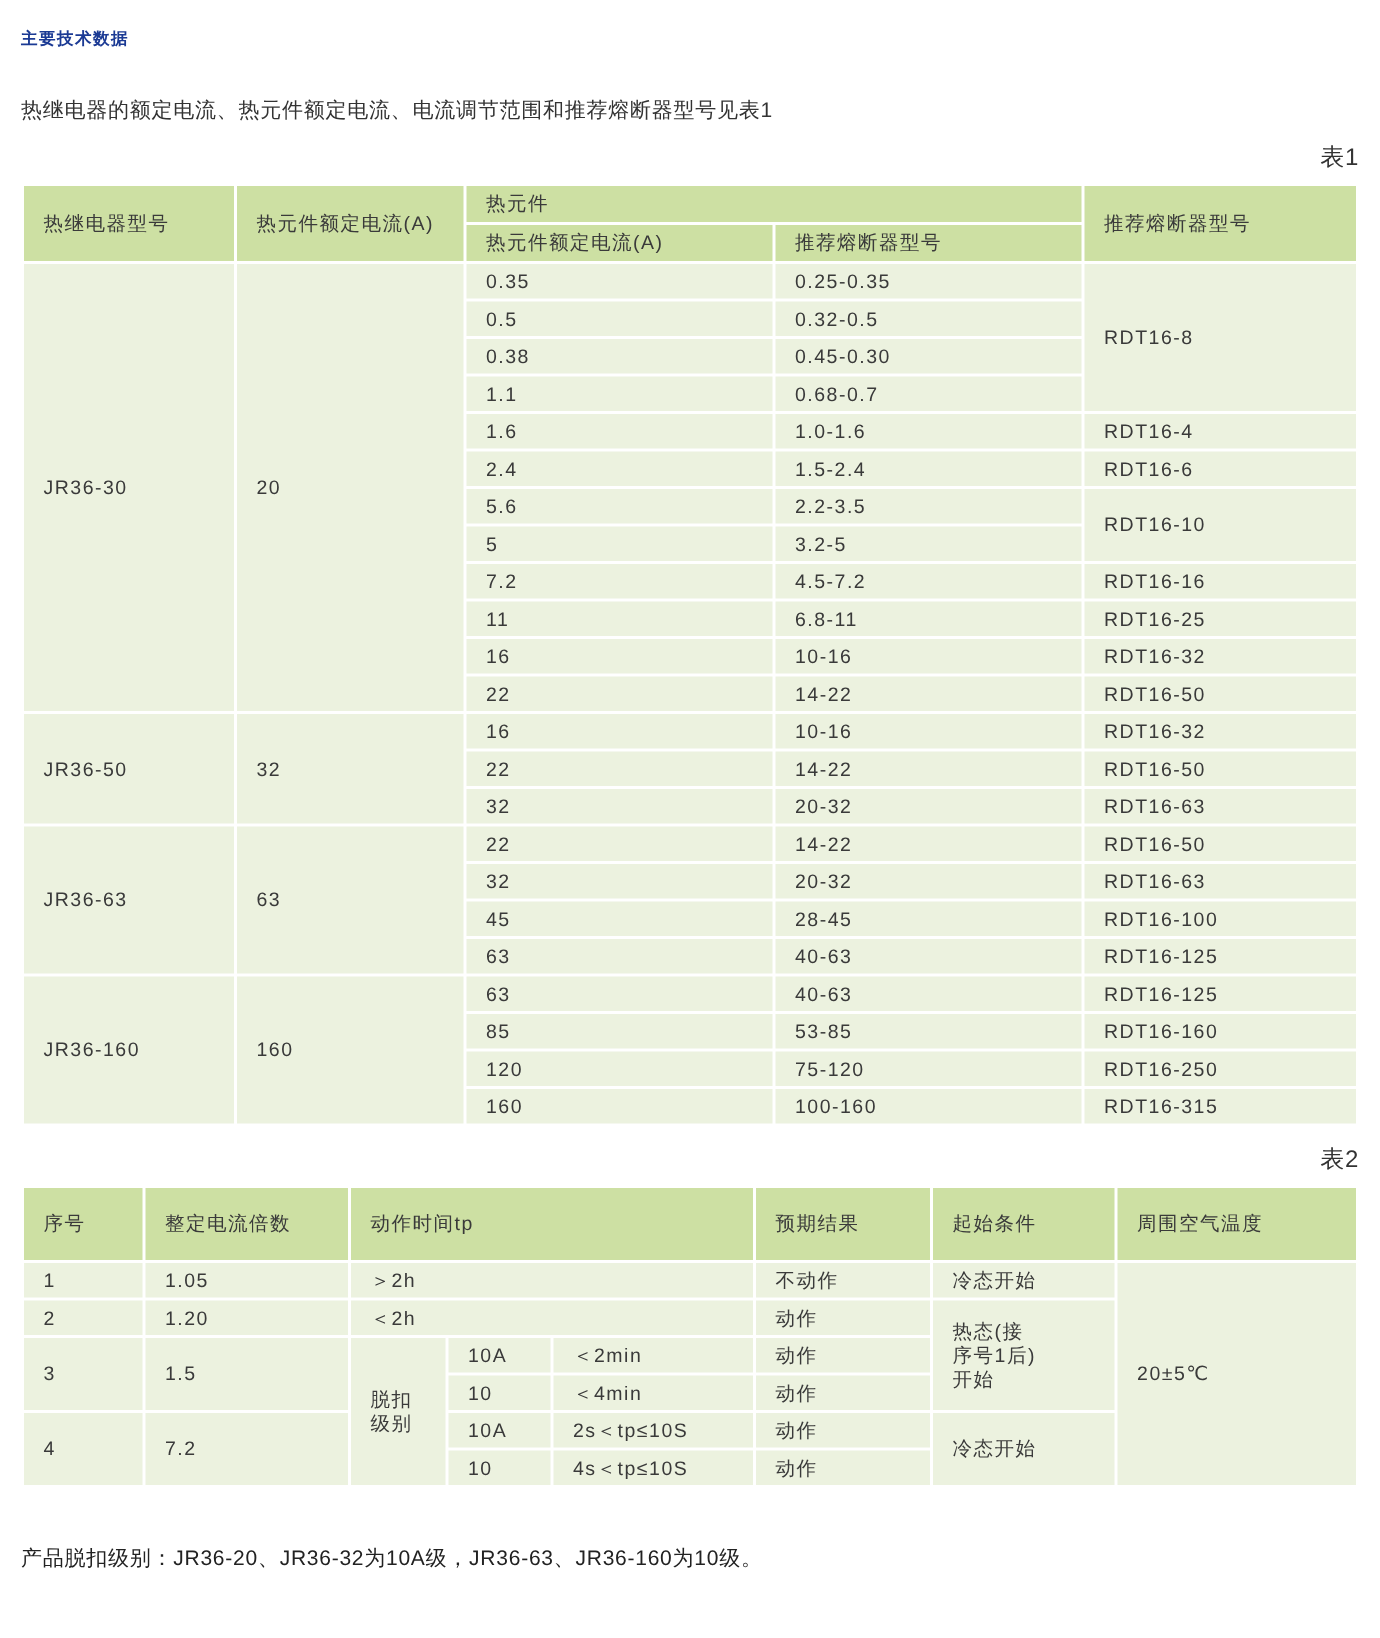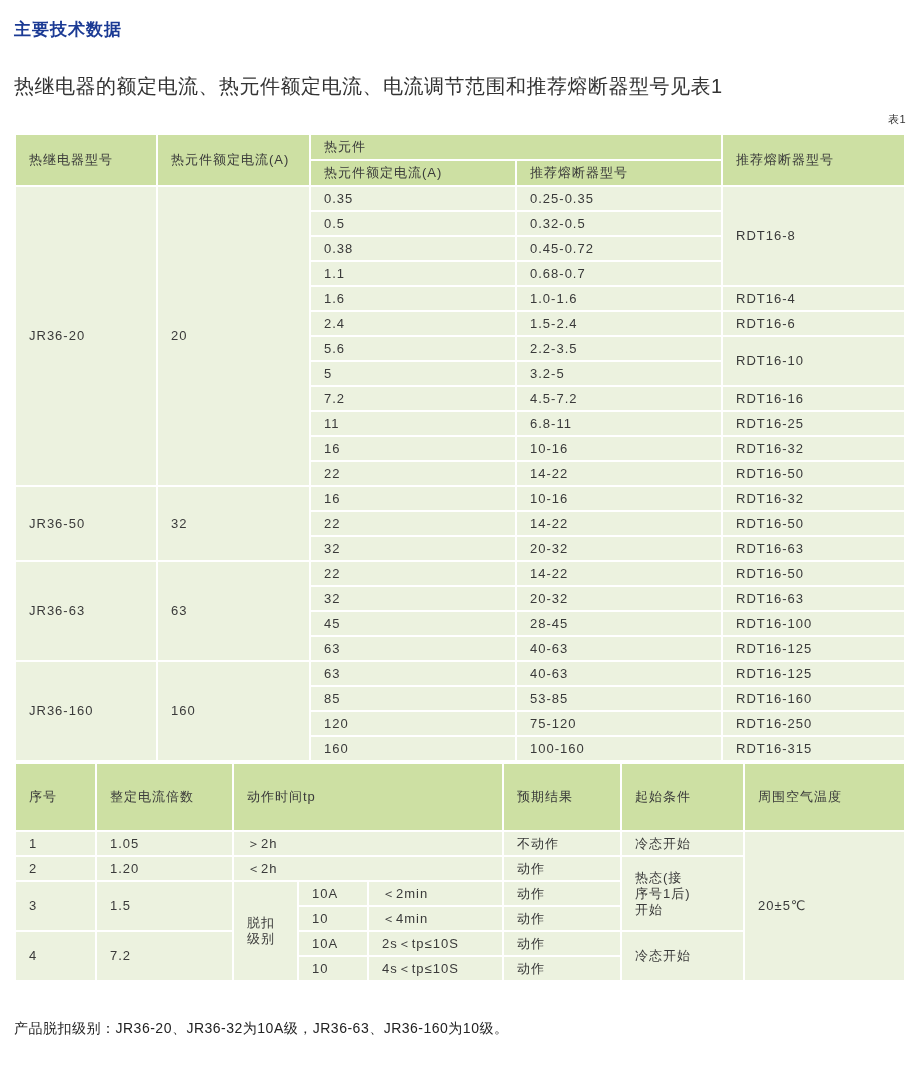--- a/index.html
+++ b/index.html
@@ -7,32 +7,32 @@
   body {
     width: 920px; height: 1092px;
     background: #ffffff;
     font-family: "Liberation Sans", "DejaVu Sans", sans-serif;
     color: #333333;
   }
   .page { padding: 0 14px; }
 
   .page-title {
     margin: 0; padding-top: 18px;
-    font-size: 17px; font-weight: bold;
+    font-size: 11px; font-weight: bold;
     color: #1b3a94;
     letter-spacing: 1px;
   }
   .intro {
     margin: 0; padding-top: 32px;
-    font-size: 20px; color: #333;
+    font-size: 14px; color: #333;
     letter-spacing: 0.5px;
   }
   .table-label {
     margin: 0; padding-top: 12px; padding-bottom: 6px;
-    font-size: 11px; color: #333;
+    font-size: 16px; color: #333;
     text-align: right;
     letter-spacing: 0.5px;
   }
 
   table.spec {
     width: 892px;
     table-layout: fixed;
     border-collapse: separate;
     border-spacing: 2px;
     background: #ffffff;
@@ -47,21 +47,21 @@
     padding: 2px 6px 2px 13px;
     letter-spacing: 1px;
     line-height: 16px;
     white-space: pre-line;
     overflow: hidden;
   }
   table.spec th { background: #cde0a3; }
 
   #table1 thead th { height: 24px; }
   #table1 tbody td { height: 23px; }
-  #table2 thead th { height: 66px; }
+  #table2 thead th { height: 48px; }
   #table2 tbody td { height: 23px; }
 
   .footnote {
     margin: 0; padding-top: 38px;
     font-size: 14px; color: #222;
     letter-spacing: 0.5px;
   }
 </style>
 </head>
 <body>
@@ -88,33 +88,33 @@
         <th colspan="2">热元件</th>
         <th rowspan="2">推荐熔断器型号</th>
       </tr>
       <tr>
         <th>热元件额定电流(A)</th>
         <th>推荐熔断器型号</th>
       </tr>
     </thead>
     <tbody>
         <tr>
-          <td rowspan="12">JR36-20</td>
+          <td rowspan="12">JR36-30</td>
           <td rowspan="12">20</td>
           <td>0.35</td>
           <td>0.25-0.35</td>
           <td rowspan="4">RDT16-8</td>
         </tr>
         <tr>
           <td>0.5</td>
           <td>0.32-0.5</td>
         </tr>
         <tr>
           <td>0.38</td>
-          <td>0.45-0.72</td>
+          <td>0.45-0.30</td>
         </tr>
         <tr>
           <td>1.1</td>
           <td>0.68-0.7</td>
         </tr>
         <tr>
           <td>1.6</td>
           <td>1.0-1.6</td>
           <td>RDT16-4</td>
         </tr>
@@ -209,20 +209,21 @@
           <td>RDT16-250</td>
         </tr>
         <tr>
           <td>160</td>
           <td>100-160</td>
           <td>RDT16-315</td>
         </tr>
       </tbody>
   </table>
 
+  <p class="table-label">表2</p>
 
   <table class="spec" id="table2">
     <colgroup>
       <col style="width:79px">
         <col style="width:135px">
         <col style="width:63px">
         <col style="width:68px">
         <col style="width:133px">
         <col style="width:116px">
         <col style="width:121px">

